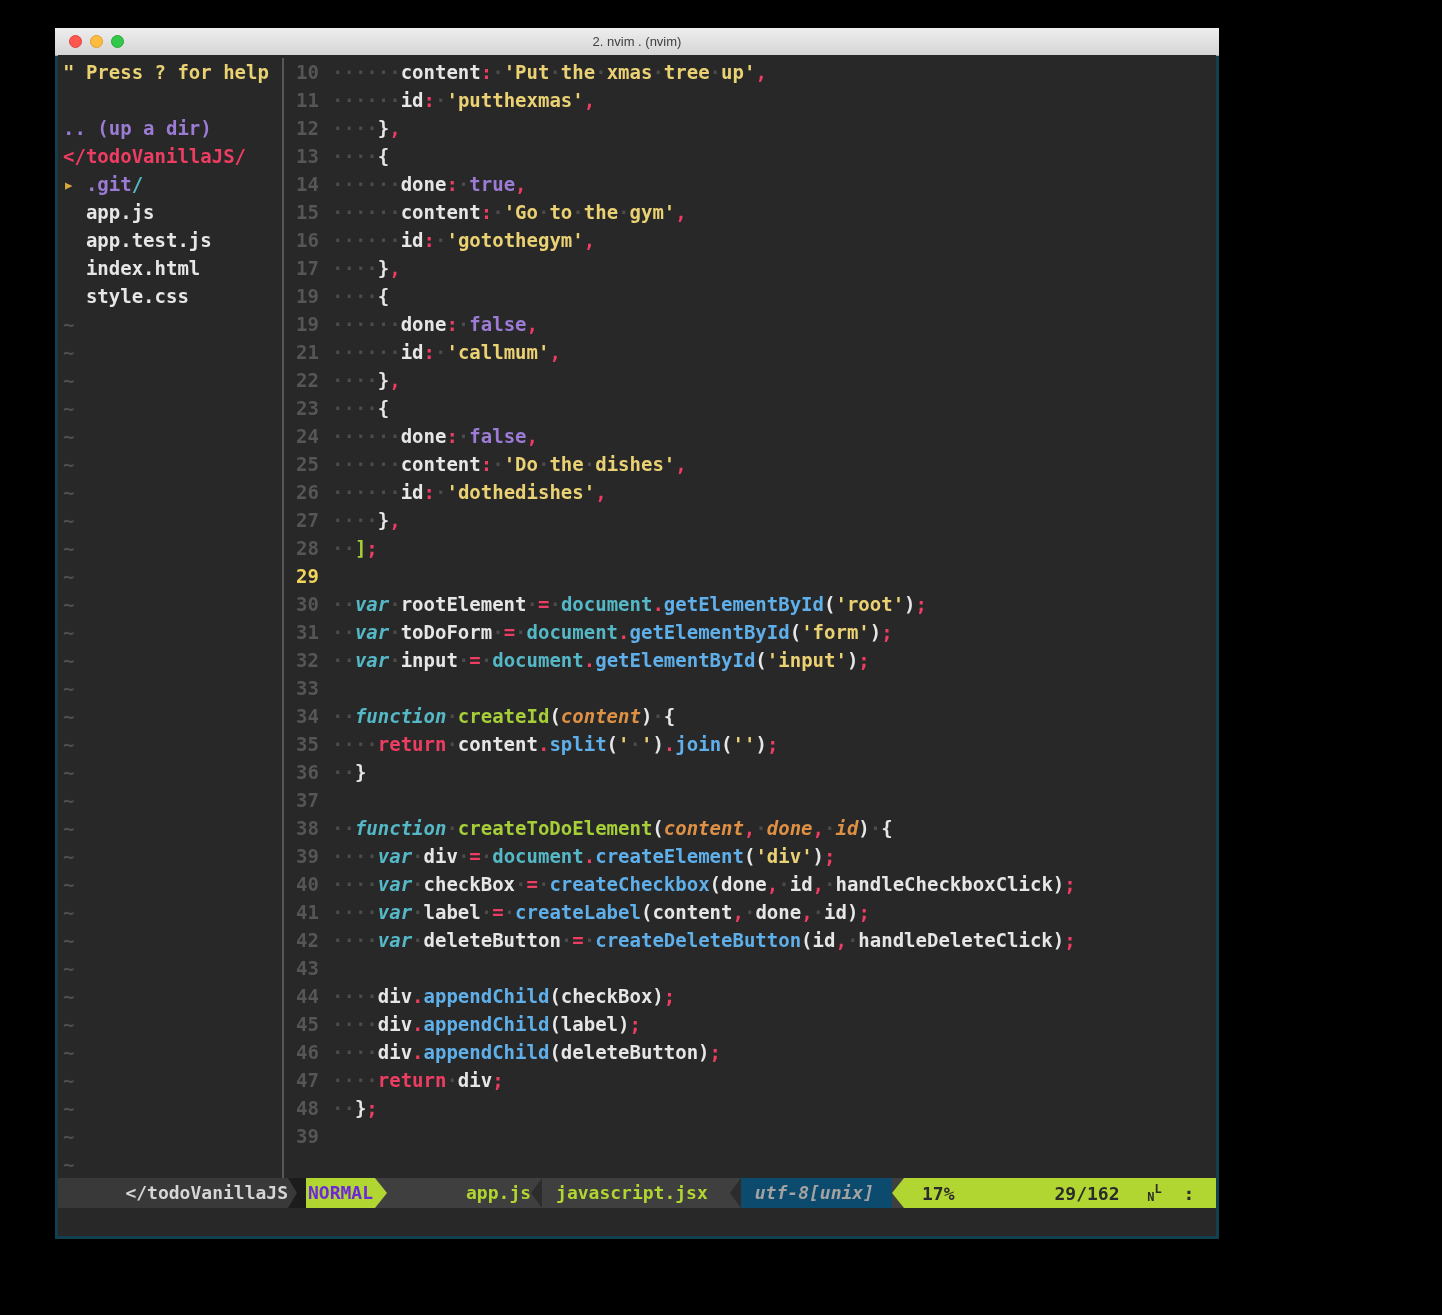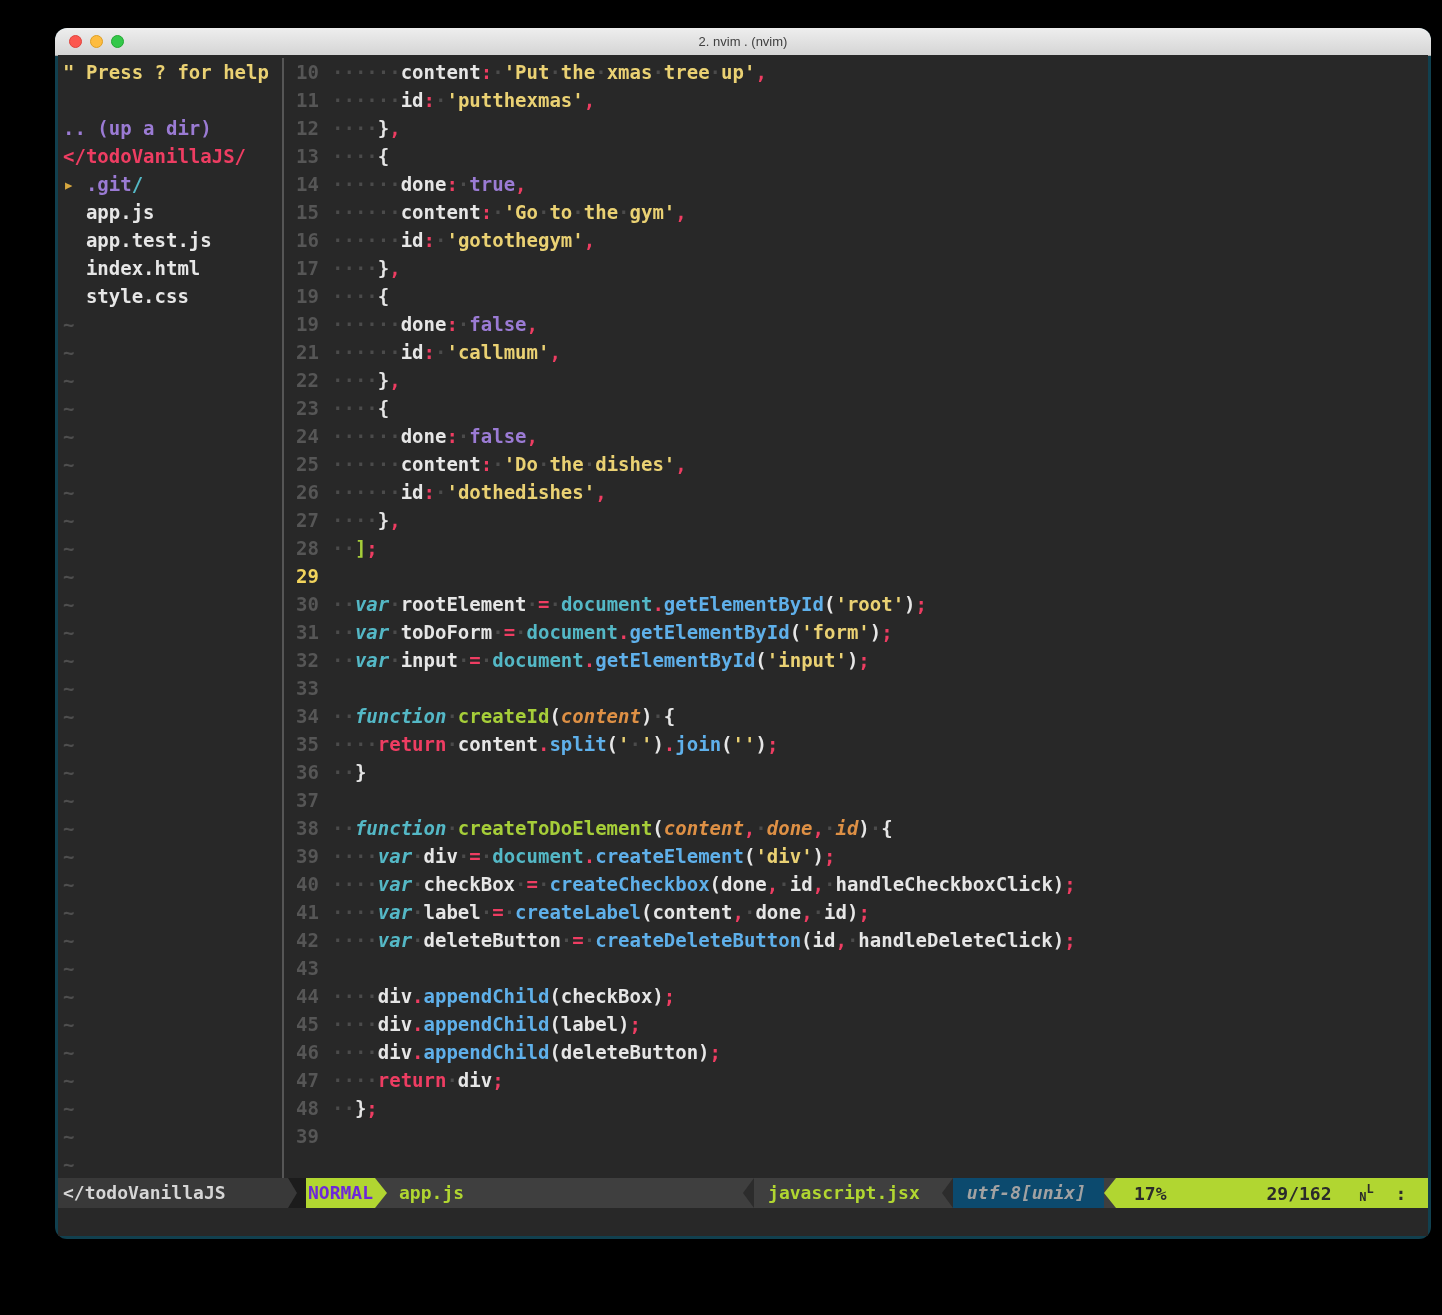--- a/index.html
+++ b/index.html
@@ -2,22 +2,22 @@
 <html><head>
 <meta charset="utf-8">
 <style>
   html,body{margin:0;padding:0;}
   body{
     width:1442px;height:1315px;position:relative;background:#000;
     font-family:"DejaVu Sans Mono",monospace;overflow:hidden;
   }
   
   .window{
-    position:absolute;left:55px;top:28px;width:1376px;height:1211px;
-    background:#11404f;border-radius:12px;overflow:hidden;
+    position:absolute;left:55px;top:28px;width:1164px;height:1211px;
+    background:#11404f;border-radius:0;overflow:hidden;
     box-shadow:0 18px 40px rgba(0,0,0,.6);
   }
   .titlebar{
     height:27px;background:linear-gradient(#eeeeee,#d5d5d5);
     border-bottom:1px solid #a9a9a9;position:relative;
     display:flex;align-items:center;justify-content:center;
   }
   .lights{position:absolute;left:14px;top:0;bottom:0;display:flex;align-items:center;gap:8px;}
   .light{width:13px;height:13px;border-radius:50%;}
   .light.close{background:#fc5850;border:1px solid #df433d;box-sizing:border-box;}
@@ -51,21 +51,21 @@
   .cy{color:#54b8c6;}
   .b{color:#5fb0ea;margin-top:8px;}
   .g{color:#a6ce39;}
   .o{color:#de9045;font-style:italic;}
   .a{color:#d8a83f;}
   .ws{color:#4b4b4b;}
   .tilde{color:#4e4e4e;}
   
   .statusbar{
     height:30px;display:flex;align-items:stretch;background:#1c1c1c;
-    font-size:18px;font-weight:bold;flex:none;
+    font-size:18px;font-weight:bold;flex:none;text-align:right;
   }
   .sb-left{width:225px;flex:none;background:#393939;color:#d6d6d6;line-height:30px;padding-left:5px;white-space:pre;}
   .sb-left-arr{width:0;height:0;border-top:15px solid transparent;border-bottom:15px solid transparent;border-left:9px solid #393939;flex:none;}
   .sb-gap{width:9px;flex:none;background:#1c1c1c;}
   .sb-mode{background:#b1d631;color:#6d28d9;line-height:30px;padding:0 2px;flex:none;}
   .arr-r-lime{width:0;height:0;border-top:15px solid transparent;border-bottom:15px solid transparent;border-left:12px solid #b1d631;background:#3f3f3f;flex:none;}
   .sb-file{flex:1;background:#3f3f3f;color:#b1d631;line-height:30px;padding-left:12px;white-space:pre;}
   .chev-l{width:0;height:0;border-top:15px solid transparent;border-bottom:15px solid transparent;border-right:11px solid #2c2c2c;background:#3f3f3f;flex:none;}
   .sb-ft{background:#3f3f3f;color:#b1d631;line-height:30px;padding:0 22px 16px 14px;flex:none;white-space:pre;}
   .sb-enc{background:#0c4a6e;color:#a2a2a2;line-height:30px;padding:0 18px 0 14px;flex:none;white-space:pre;font-style:italic;}

